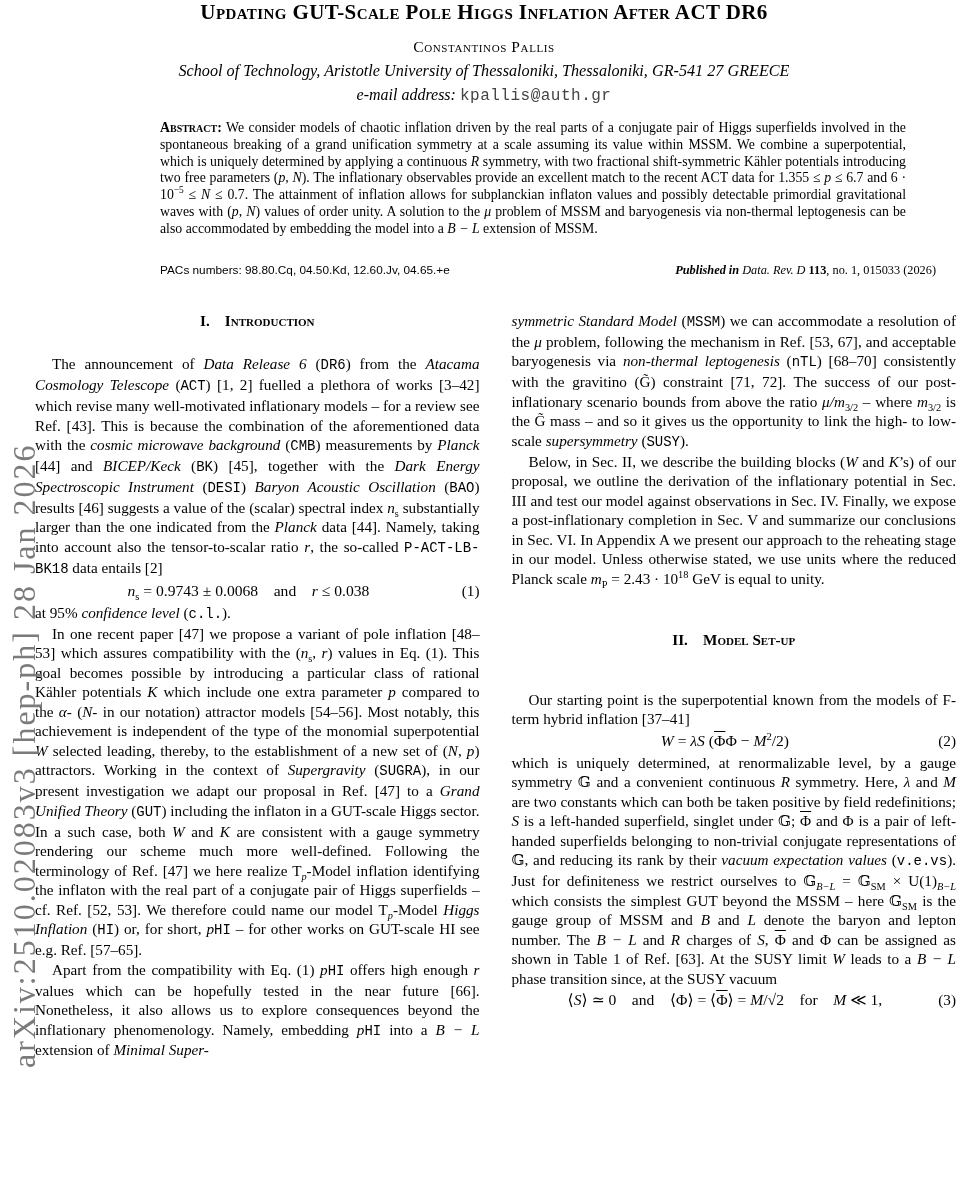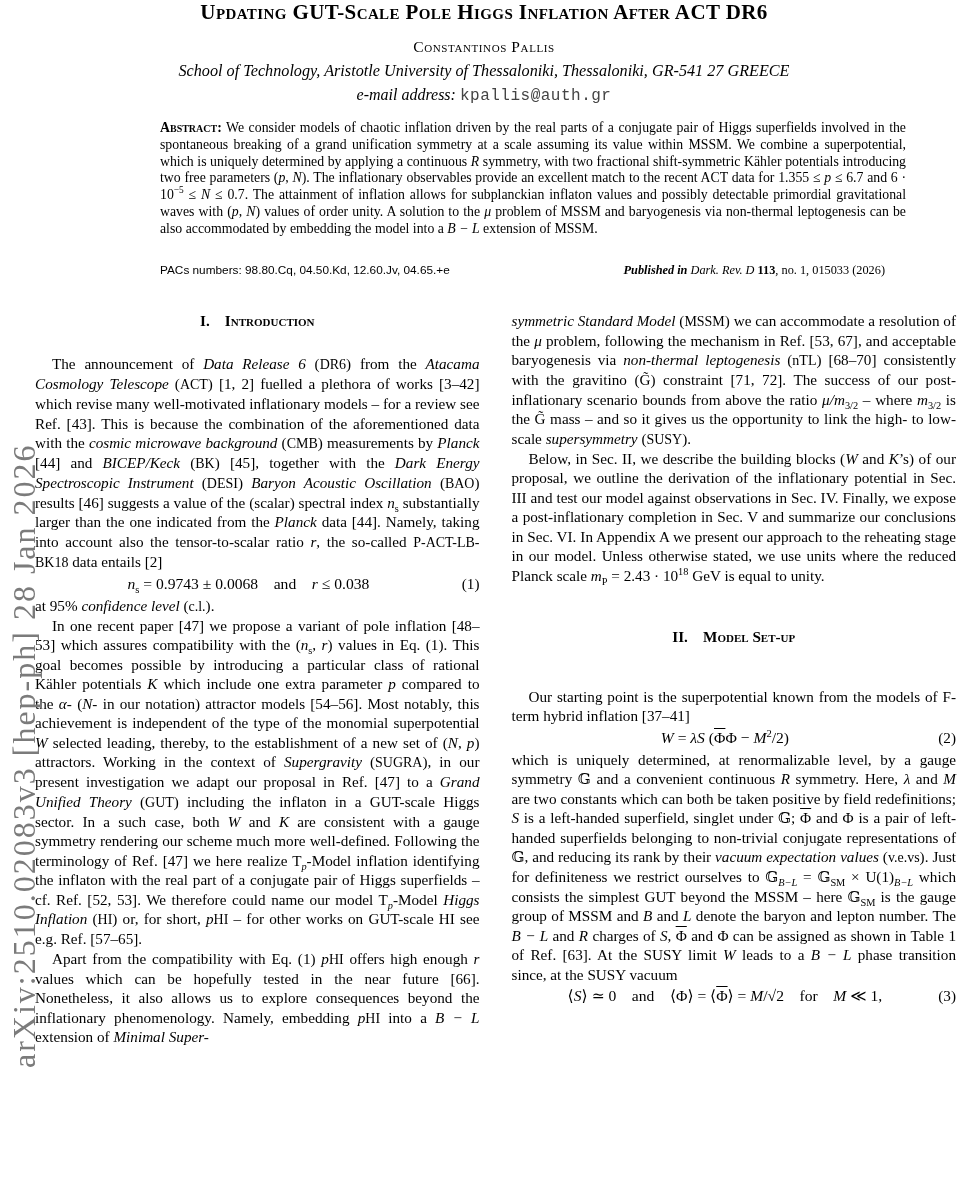--- a/index.html
+++ b/index.html
@@ -38,21 +38,21 @@
 
   .abstract {
     margin: 15px 62px 0 160px;
     text-align: justify;
     font-size: 13.8px; line-height: 1.22;
   }
   .abs-label { font-weight: bold; font-variant: small-caps; }
 
   .meta {
     display: flex; justify-content: space-between; align-items: baseline;
-    margin: 25px 83px 0 160px;
+    margin: 25px 32px 0 160px;
     font-size: 12.3px;
   }
   .pacs { font-family: "Liberation Sans", "DejaVu Sans", sans-serif; font-size: 11.8px; }
 
   
   .columns {
     display: grid; grid-template-columns: 1fr 1fr; column-gap: 32px;
     margin: 33px 12px 0 35px;
     font-size: 15.2px; line-height: 1.283;
     text-align: justify;
@@ -64,21 +64,21 @@
   }
   .sec-model { margin-top: 42px; margin-bottom: 40px; }
   .col p { margin: 0; }
   .col p.ind { text-indent: 17px; }
 
   .eq { display: flex; align-items: center; margin: 2px 0; }
   .eq-body { flex: 1; text-align: center; font-size: 15.6px; }
   .eq-num { text-align: right; }
 
   
-  .sf { font-family: Liberation Serif, serif; font-size: 0.92em; }
+  .sf { font-family: Liberation Mono, monospace; font-size: 0.92em; }
   .ol { text-decoration: overline; }
   sub, sup { font-size: 0.68em; line-height: 0; }
 </style>
 </head>
 <body>
 
 <div class="page">
 
   <div class="arxiv">arXiv:2510.02083v3  [hep-ph]  28 Jan 2026</div>
 
@@ -88,21 +88,21 @@
     <div class="affil">School of Technology, Aristotle University of Thessaloniki, Thessaloniki, GR-541 27 GREECE</div>
     <div class="email-line">
       <span class="email-label">e-mail address:</span>
       <span class="email-addr">kpallis@auth.gr</span>
     </div>
 
     <p class="abstract"><span class="abs-label">Abstract:</span> <span>We consider models of chaotic inflation driven by the real parts of a conjugate pair of Higgs superfields involved in the spontaneous breaking of a grand unification symmetry at a scale assuming its value within MSSM. We combine a superpotential, which is uniquely determined by applying a continuous <i>R</i> symmetry, with two fractional shift-symmetric Kähler potentials introducing two free parameters (<i>p</i>, <i>N</i>). The inflationary observables provide an excellent match to the recent ACT data for 1.355 ≤ <i>p</i> ≤ 6.7 and 6 · 10<sup>−5</sup> ≤ <i>N</i> ≤ 0.7. The attainment of inflation allows for subplanckian inflaton values and possibly detectable primordial gravitational waves with (<i>p</i>, <i>N</i>) values of order unity. A solution to the <i>μ</i> problem of MSSM and baryogenesis via non-thermal leptogenesis can be also accommodated by embedding the model into a <i>B − L</i> extension of MSSM.</span></p>
 
     <div class="meta">
       <span class="pacs">PACs numbers: 98.80.Cq, 04.50.Kd, 12.60.Jv, 04.65.+e</span>
-      <span class="pub"><b><i>Published in</i></b> <i>Dark. Rev. D</i> <b>113</b>, no. 1, 015033 (2026)</span>
+      <span class="pub"><b><i>Published in</i></b> <i>Data. Rev. D</i> <b>113</b>, no. 1, 015033 (2026)</span>
     </div>
   </header>
 
   <main class="columns">
 
     <section class="col">
       <h2 class="sec">I. Introduction</h2>
       <p class="ind">The announcement of <i>Data Release 6</i> (<span class="sf">DR6</span>) from the <i>Atacama Cosmology Telescope</i> (<span class="sf">ACT</span>) [1, 2] fuelled a plethora of works [3–42] which revise many well-motivated inflationary models – for a review see Ref. [43].  This is because the combination of the aforementioned data with the <i>cosmic microwave background</i> (<span class="sf">CMB</span>) measurements by <i>Planck</i> [44] and <i>BICEP/Keck</i> (<span class="sf">BK</span>) [45], together with the <i>Dark Energy Spectroscopic Instrument</i> (<span class="sf">DESI</span>) <i>Baryon Acoustic Oscillation</i> (<span class="sf">BAO</span>) results [46] suggests a value of the (scalar) spectral index <i>n</i><sub>s</sub> substantially larger than the one indicated from the <i>Planck</i> data [44]. Namely, taking into account also the tensor-to-scalar ratio <i>r</i>, the so-called <span class="sf">P-ACT-LB-BK18</span> data entails [2]</p>
       <div class="eq">
         <span class="eq-body"><i>n</i><sub>s</sub> = 0.9743 ± 0.0068 and <i>r</i> ≤ 0.038</span>

